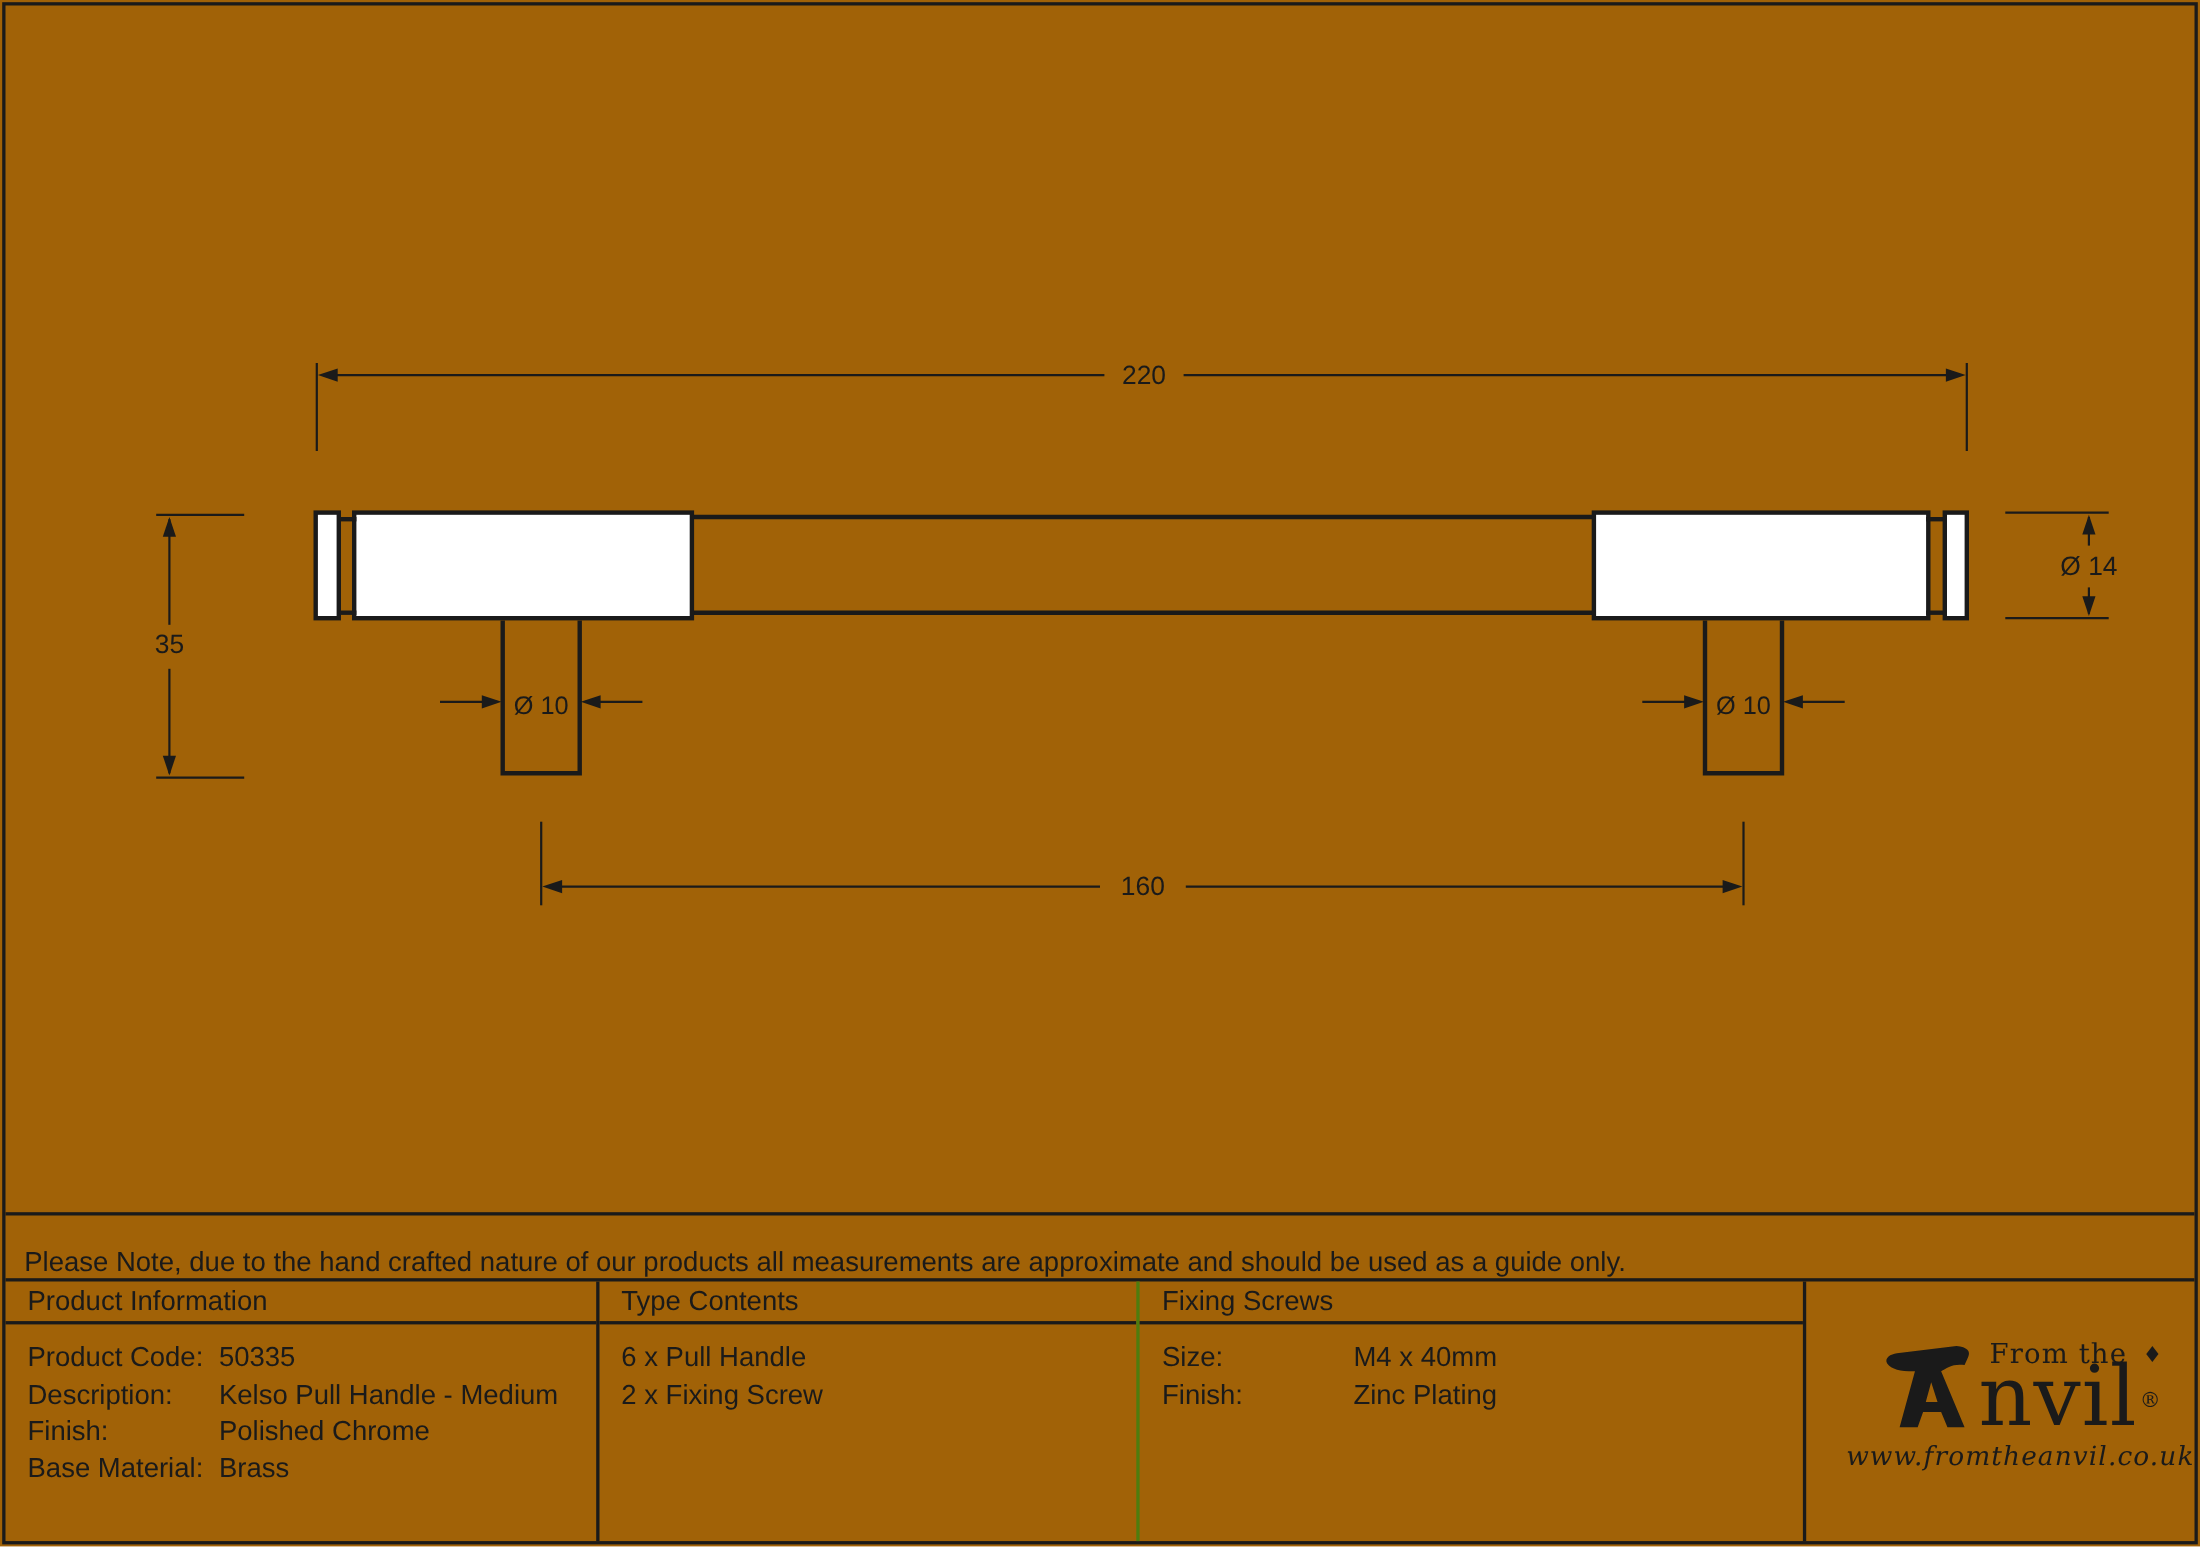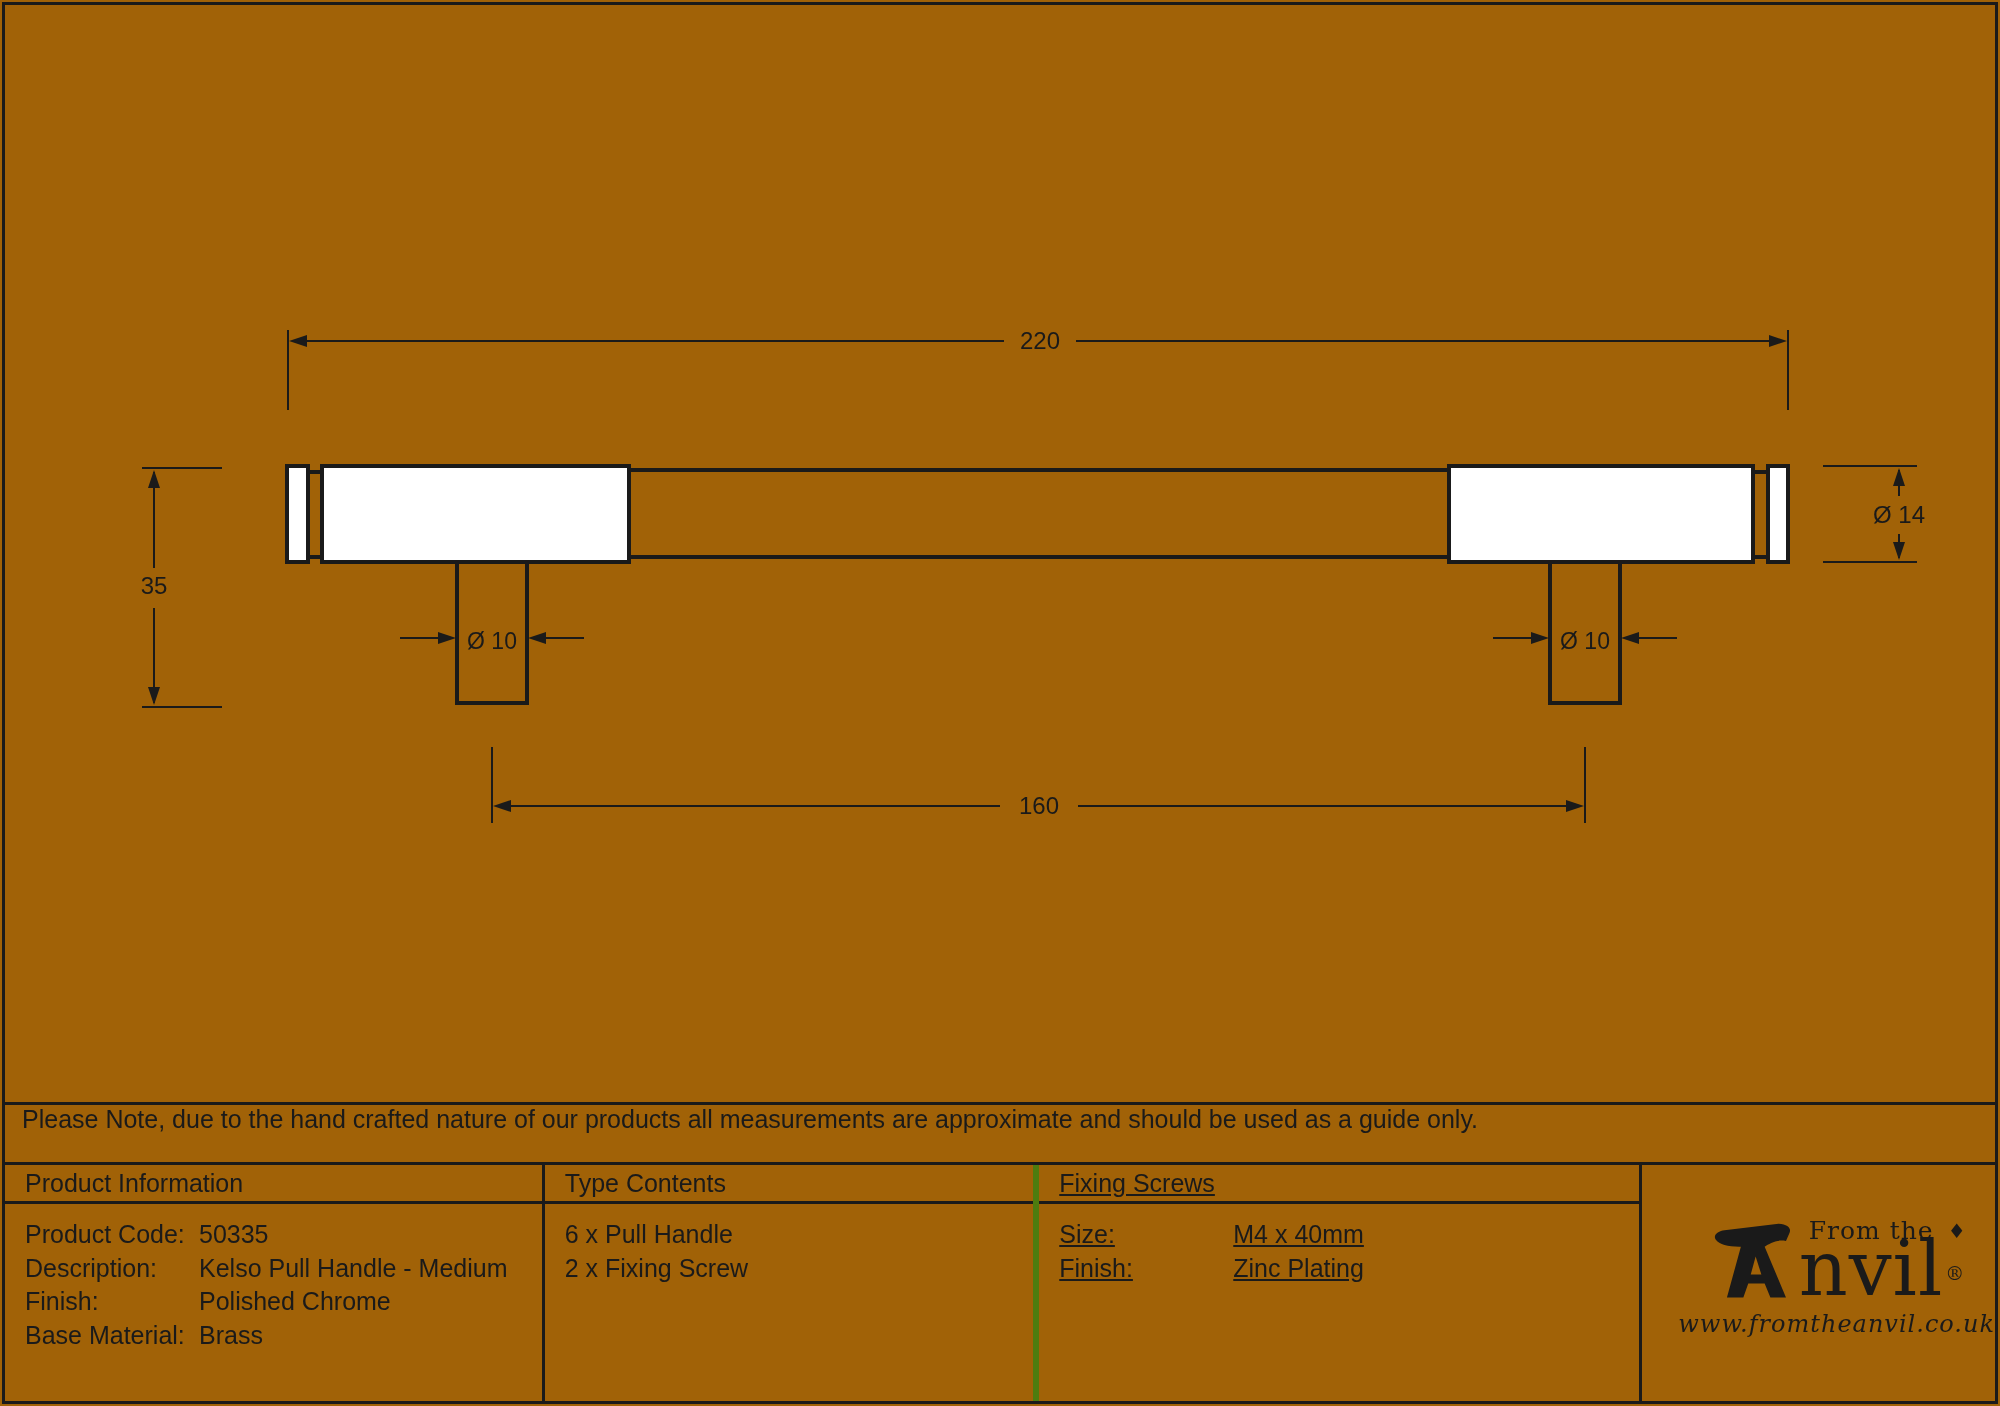--- a/index.html
+++ b/index.html
@@ -4,28 +4,28 @@
 <style>
   html,body{margin:0;padding:0;background:#fff;}
   .page{position:relative;width:2000px;height:1406px;background:#a16207;overflow:hidden;
         font-family:"Liberation Sans",sans-serif;color:#1a1a1a;}
   .frame{position:absolute;inset:2px;border:3px solid #1a1a1a;pointer-events:none;}
   .drawing-svg{position:absolute;left:0;top:0;}
 
   
   .note-row{position:absolute;left:5px;right:5px;top:1102px;height:63px;box-sizing:border-box;
             border-top:3px solid #1a1a1a;border-bottom:3px solid #1a1a1a;
-            display:flex;align-items:flex-start;padding-left:17px;font-size:25px;}
+            display:flex;align-items:flex-end;padding-left:17px;font-size:25px;}
 
   
   .info-table{position:absolute;left:5px;right:5px;top:1165px;bottom:5px;display:flex;}
   .col{box-sizing:border-box;}
   .col-product{width:568px;}
   .col-pack{width:520px;border-left:3px solid #1a1a1a;}
-  .col-screws{width:641px;border-left:6px solid #4d7c0f;text-decoration:underline;}
+  .col-screws{width:641px;border-left:3px solid #4d7c0f;}
   .col-logo{flex:1;border-left:3px solid #1a1a1a;display:flex;align-items:center;justify-content:center;}
   .cell-header{height:39px;box-sizing:border-box;border-bottom:3px solid #1a1a1a;
                display:flex;align-items:center;padding-left:20px;font-size:25px;}
   .cell-body{padding:14px 0 0 20px;font-size:25px;}
   .kv-row{display:flex;line-height:33.5px;}
   .kv-label{width:174px;flex:0 0 174px;}
   .kv-value{flex:1;}
   .pc-item{line-height:33.5px;}
 
   

